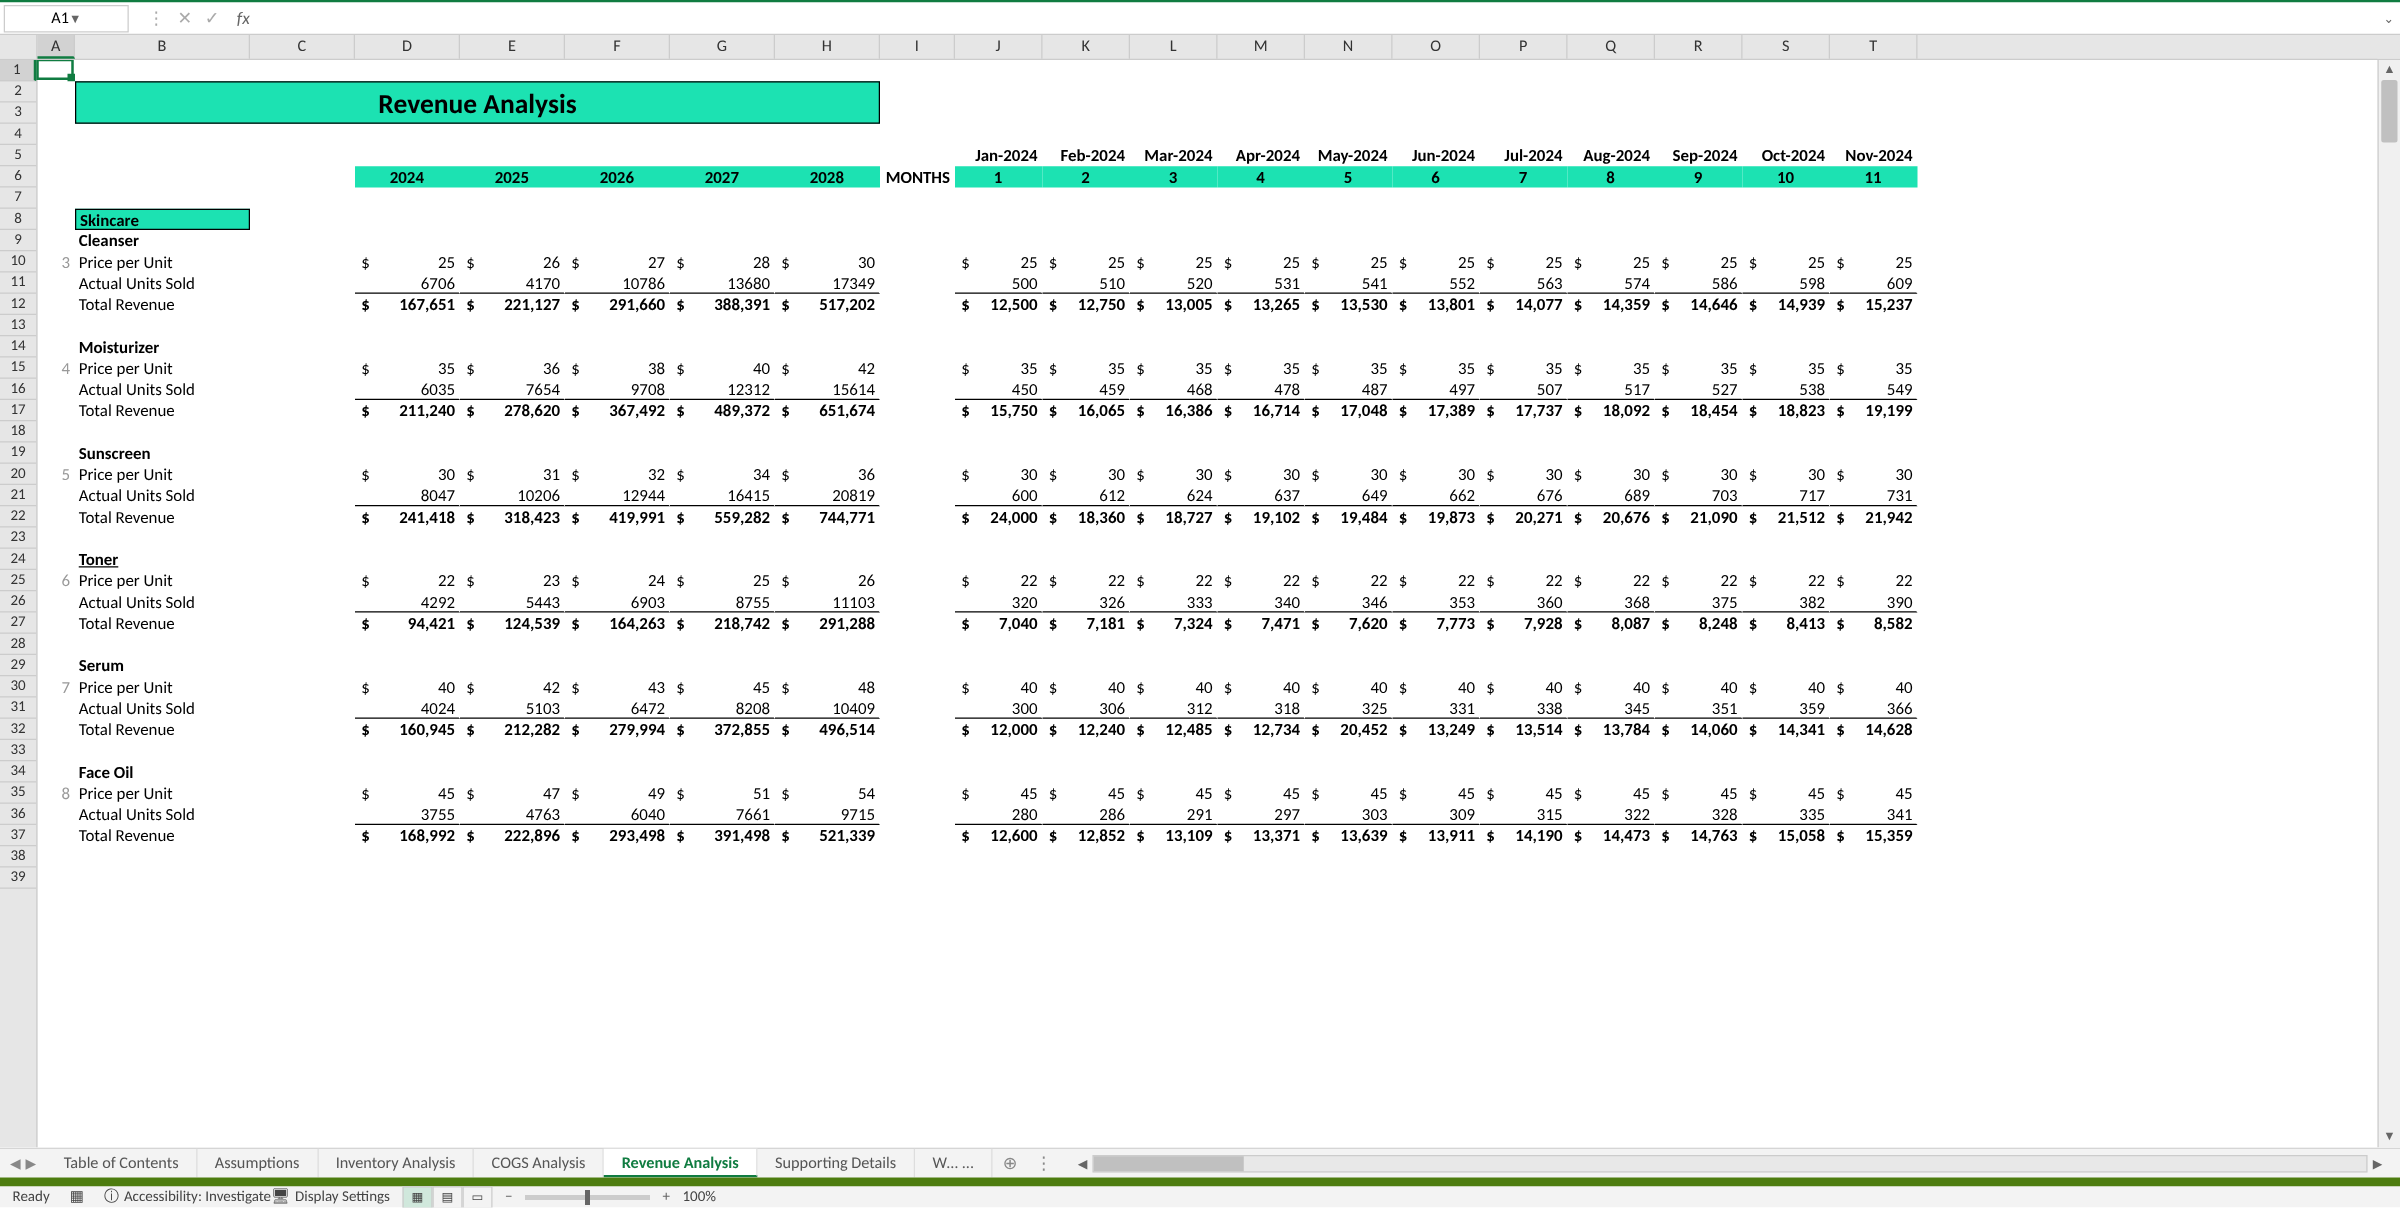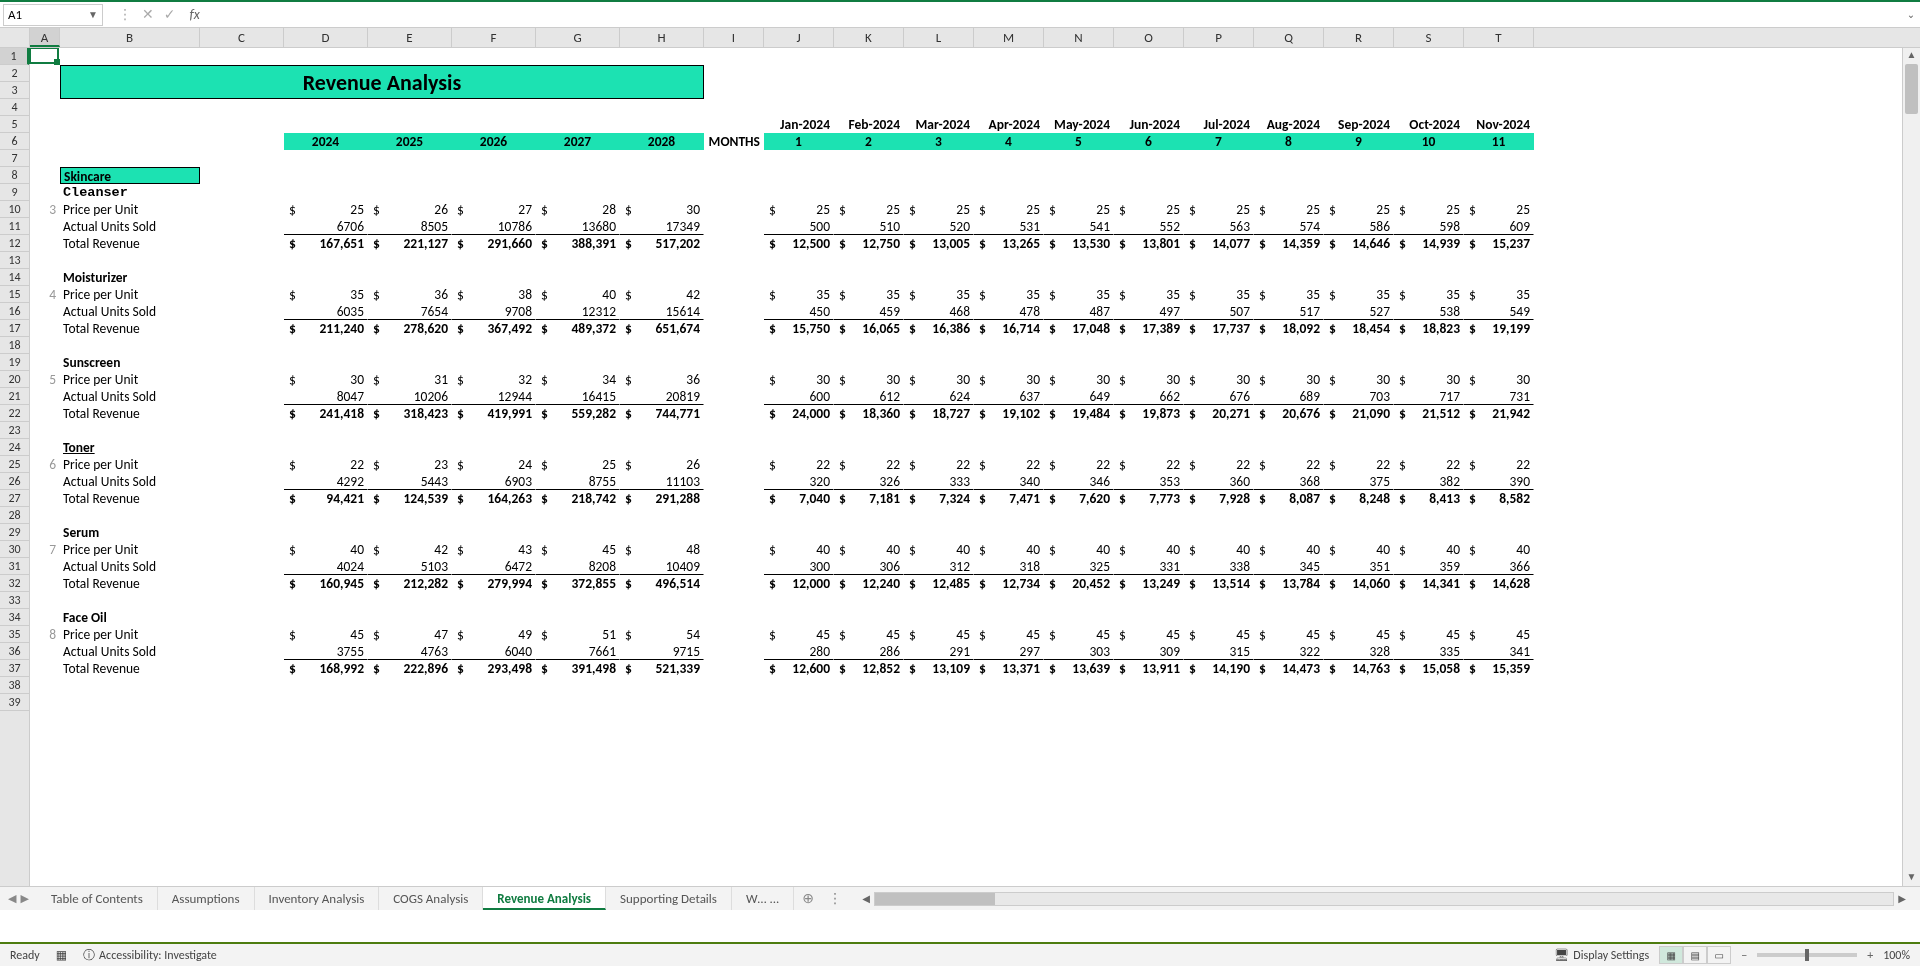--- a/index.html
+++ b/index.html
@@ -1,21 +1,21 @@
 <!DOCTYPE html>
 <html><head>
 <meta charset="utf-8">
 <style>
 * { margin: 0; padding: 0; box-sizing: border-box; }
 body { font-family: Calibri, Arial, sans-serif; font-size: 14px; background: #fff; overflow: hidden; user-select: none; }
 .app { display: flex; flex-direction: column; height: 966px; width: 1920px; border-top: 2px solid #107c41; }
 
 
 .formula-row { display: flex; align-items: center; height: 26px; border-bottom: 1px solid #ccc; background: #fff; }
-.name-box { width: 100px; height: 22px; display: flex; align-items: center; justify-content: space-between; border: 1px solid #ccc; margin: 0 3px; padding: 0 4px; font-size: 13px; }
+.name-box { width: 100px; height: 22px; display: flex; align-items: center; justify-content: center; border: 1px solid #ccc; margin: 0 3px; padding: 0 4px; font-size: 13px; }
 .name-box .dd { color: #666; font-size: 10px; }
 .fb-btns { display: flex; gap: 10px; padding: 0 12px; color: #aaa; font-size: 14px; align-items: center; }
 .fx { font-style: italic; color: #666; margin-left: 4px; }
 .formula-input { flex: 1; height: 22px; padding: 0 6px; font-size: 13px; border: none; outline: none; }
 .fb-expand { width: 18px; color: #666; font-size: 10px; text-align: center; cursor: pointer; }
 
 
 .grid-container { flex: 1; display: flex; flex-direction: column; position: relative; background: #fff; }
 .col-headers { display: flex; background: #e6e6e6; height: 20px; border-bottom: 1px solid #ccc; }
 .corner { width: 30px; border-right: 1px solid #ccc; background: #e6e6e6; }
@@ -57,21 +57,21 @@
 .tabs { display: flex; height: 100%; }
 .tab { padding: 0 14px; font-size: 13px; color: #555; line-height: 24px; border-right: 1px solid #ddd; cursor: pointer; }
 .tab.active { background: #fff; color: #107c41; font-weight: bold; border-bottom: 2px solid #107c41; }
 .tab-add { padding: 0 8px; color: #888; cursor: pointer; }
 .tabs-row .hscroll { flex: 1; margin: 0 10px; display: flex; align-items: center; }
 .hscroll .htrack { flex: 1; height: 14px; background: #e8e8e8; position: relative; border: 1px solid #ccc; }
 .hscroll .hthumb { position: absolute; top: 0; bottom: 0; left: 0; width: 120px; background: #c0c0c0; }
 .hscroll .harrow { width: 16px; text-align: center; font-size: 10px; color: #666; cursor: pointer; }
 
 
-.status-bar { display: flex; align-items: center; height: 24px; background: #f3f3f3; border-top: 2px solid #4d7c0f; font-size: 12px; color: #444; padding: 0 10px; justify-content: space-between; margin-top: 32px; }
+.status-bar { display: flex; align-items: center; height: 24px; background: #f3f3f3; border-top: 7px solid #4d7c0f; font-size: 12px; color: #444; padding: 0 10px; justify-content: flex-start; }
 .status-left { display: flex; gap: 16px; align-items: center; }
 .status-right { display: flex; gap: 10px; align-items: center; }
 .view-btns { display: flex; }
 .view-btn { width: 24px; height: 18px; border: 1px solid #ccc; display: flex; align-items: center; justify-content: center; font-size: 10px; cursor: pointer; }
 .view-btn.active { background: #d0e8dc; }
 .zoom-slider { width: 100px; height: 4px; background: #ccc; position: relative; }
 .zoom-slider .zthumb { position: absolute; left: 48px; top: -4px; width: 4px; height: 12px; background: #666; }
 .zoom-btn { cursor: pointer; color: #666; }
 </style>
 </head>
@@ -206,21 +206,21 @@
             <div class="cell tc bold teal-bg2" style="width: 70px;">10</div>
             <div class="cell tc bold teal-bg2" style="width: 70px;">11</div>
           </div>
           <div class="row"></div>
           <div class="row">
             <div class="cell " style="width: 30px;"></div>
             <div class="cell bold teal-bg" style="width: 140px; border: 1px solid rgb(0, 0, 0);">Skincare</div>
           </div>
           <div class="row">
             <div class="cell " style="width: 30px;"></div>
-            <div class="cell bold" style="width: 140px; font-family: Liberation Mono, monospace;">  Cleanser</div>
+            <div class="cell bold" style="width: 140px;">  Cleanser</div>
           </div>
           <div class="row">
             <div class="cell tr gray" style="width: 30px;">3</div>
             <div class="cell " style="width: 140px;">  Price per Unit</div>
             <div class="cell " style="width: 84px;"></div>
             <div class="cell dollar-split " style="width: 84px;">
               <span class="ds">$</span>
               <span>25</span>
             </div>
             <div class="cell dollar-split " style="width: 84px;">
@@ -283,21 +283,21 @@
             <div class="cell dollar-split " style="width: 70px;">
               <span class="ds">$</span>
               <span>25</span>
             </div>
           </div>
           <div class="row">
             <div class="cell " style="width: 30px;"></div>
             <div class="cell " style="width: 140px;">  Actual Units Sold</div>
             <div class="cell " style="width: 84px;"></div>
             <div class="cell tr bborder" style="width: 84px;">6706</div>
-            <div class="cell tr bborder" style="width: 84px;">8505</div>
+            <div class="cell tr bborder" style="width: 84px;">4170</div>
             <div class="cell tr bborder" style="width: 84px;">10786</div>
             <div class="cell tr bborder" style="width: 84px;">13680</div>
             <div class="cell tr bborder" style="width: 84px;">17349</div>
             <div class="cell " style="width: 60px;"></div>
             <div class="cell tr bborder" style="width: 70px;">500</div>
             <div class="cell tr bborder" style="width: 70px;">510</div>
             <div class="cell tr bborder" style="width: 70px;">520</div>
             <div class="cell tr bborder" style="width: 70px;">531</div>
             <div class="cell tr bborder" style="width: 70px;">541</div>
             <div class="cell tr bborder" style="width: 70px;">552</div>

